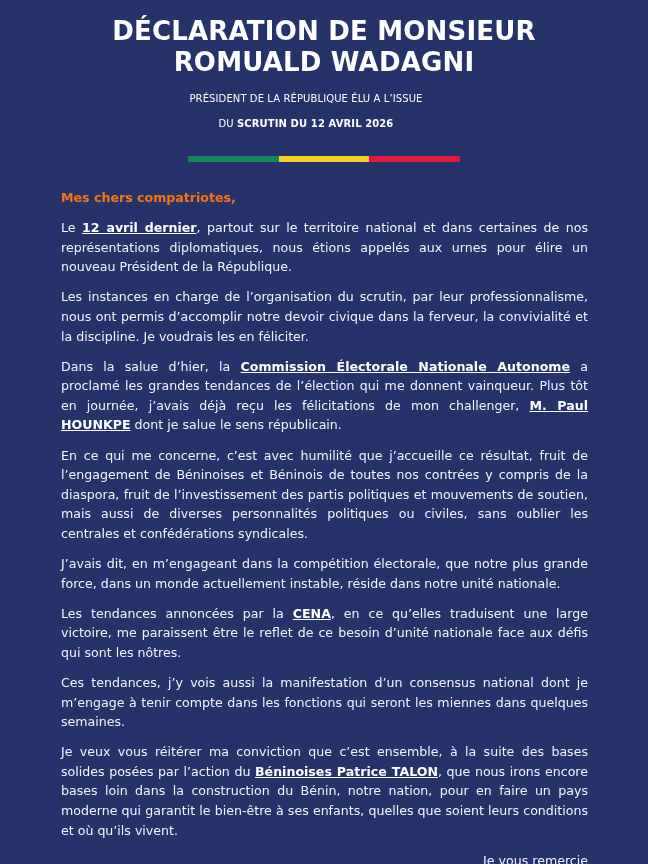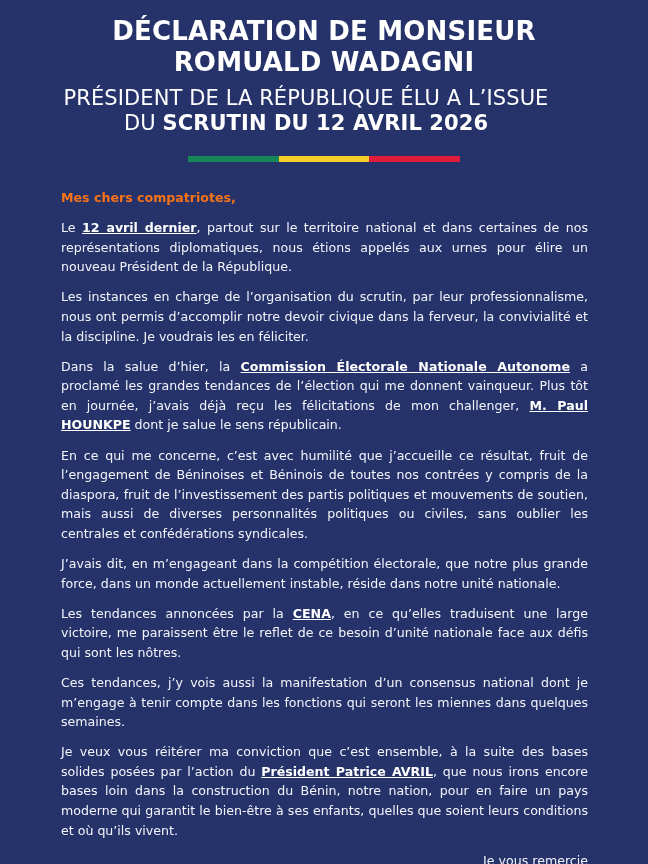--- a/index.html
+++ b/index.html
@@ -10,21 +10,21 @@
     font-family: "DejaVu Sans", "Liberation Sans", sans-serif;
   }
   .page { position: relative; width: 648px; height: 864px; }
   .title {
     position: absolute; left: 0; top: 16px; width: 648px;
     text-align: center; font-weight: bold; font-size: 26px; line-height: 31px;
     letter-spacing: 0.2px;
   }
   .subtitle {
     position: absolute; left: 0; top: 86px; width: 612px;
-    text-align: center; font-size: 21px; line-height: 25px; letter-spacing: 0.1px;
+    text-align: center; font-size: 10px; line-height: 25px; letter-spacing: 0.1px;
   }
   .subtitle b { font-weight: bold; }
   .flag-bar {
     position: absolute; left: 188px; top: 156px; height: 6px; width: 272px; display: flex;
   }
   .flag-bar span { flex: 1; height: 100%; }
   .body {
     position: absolute; left: 61px; top: 188px; width: 527px;
     font-size: 12.6px; line-height: 19.6px; text-align: justify;
     color: #f2f4fa;
@@ -64,17 +64,17 @@
     <p><span>Dans la salue d’hier, la </span><b>Commission Électorale Nationale Autonome</b><span> a proclamé les grandes tendances de l’élection qui me donnent vainqueur. Plus tôt en journée, j’avais déjà reçu les félicitations de mon challenger, </span><b>M. Paul HOUNKPE</b><span> dont je salue le sens républicain.</span></p>
 
     <p>En ce qui me concerne, c’est avec humilité que j’accueille ce résultat, fruit de l’engagement de Béninoises et Béninois de toutes nos contrées y compris de la diaspora, fruit de l’investissement des partis politiques et mouvements de soutien, mais aussi de diverses personnalités politiques ou civiles, sans oublier les centrales et confédérations syndicales.</p>
 
     <p>J’avais dit, en m’engageant dans la compétition électorale, que notre plus grande force, dans un monde actuellement instable, réside dans notre unité nationale.</p>
 
     <p><span>Les tendances annoncées par la </span><b>CENA</b><span>, en ce qu’elles traduisent une large victoire, me paraissent être le reflet de ce besoin d’unité nationale face aux défis qui sont les nôtres.</span></p>
 
     <p>Ces tendances, j’y vois aussi la manifestation d’un consensus national dont je m’engage à tenir compte dans les fonctions qui seront les miennes dans quelques semaines.</p>
 
-    <p><span>Je veux vous réitérer ma conviction que c’est ensemble, à la suite des bases solides posées par l’action du </span><b>Président Patrice AVRIL</b><span>, que nous irons encore bases loin dans la construction du Bénin, notre nation, pour en faire un pays moderne qui garantit le bien-être à ses enfants, quelles que soient leurs conditions et où qu’ils vivent.</span></p>
+    <p><span>Je veux vous réitérer ma conviction que c’est ensemble, à la suite des bases solides posées par l’action du </span><b>Béninoises Patrice TALON</b><span>, que nous irons encore bases loin dans la construction du Bénin, notre nation, pour en faire un pays moderne qui garantit le bien-être à ses enfants, quelles que soient leurs conditions et où qu’ils vivent.</span></p>
 
     <p class="closing">Je vous remercie</p>
   </div>
 </div>
 
 </body></html>

